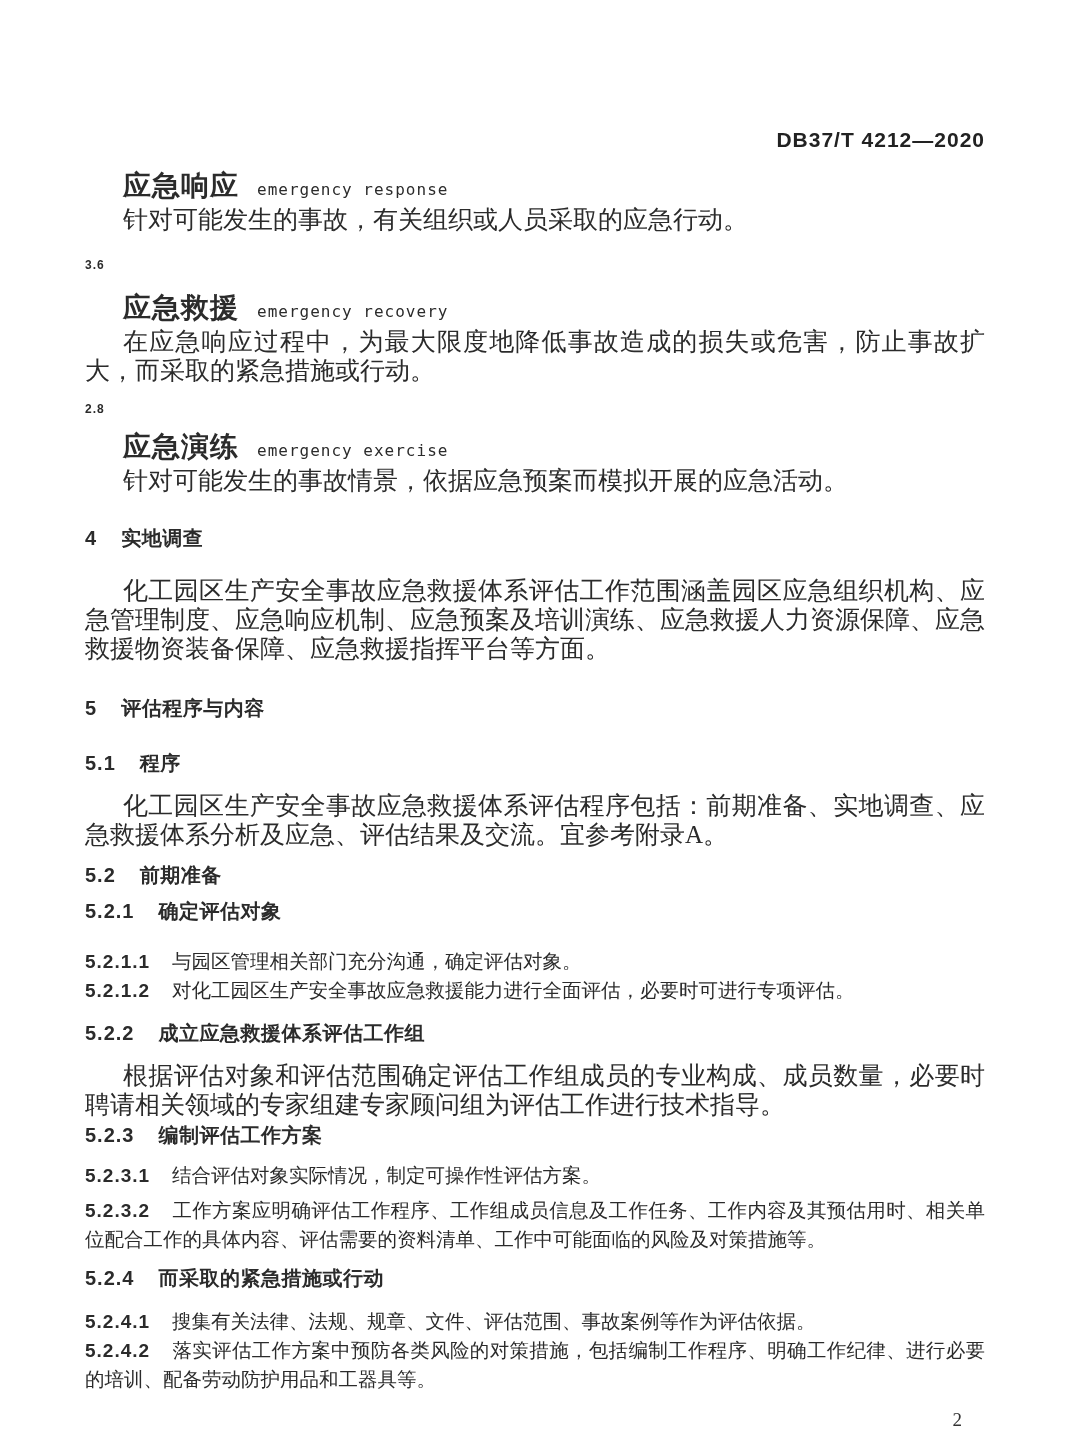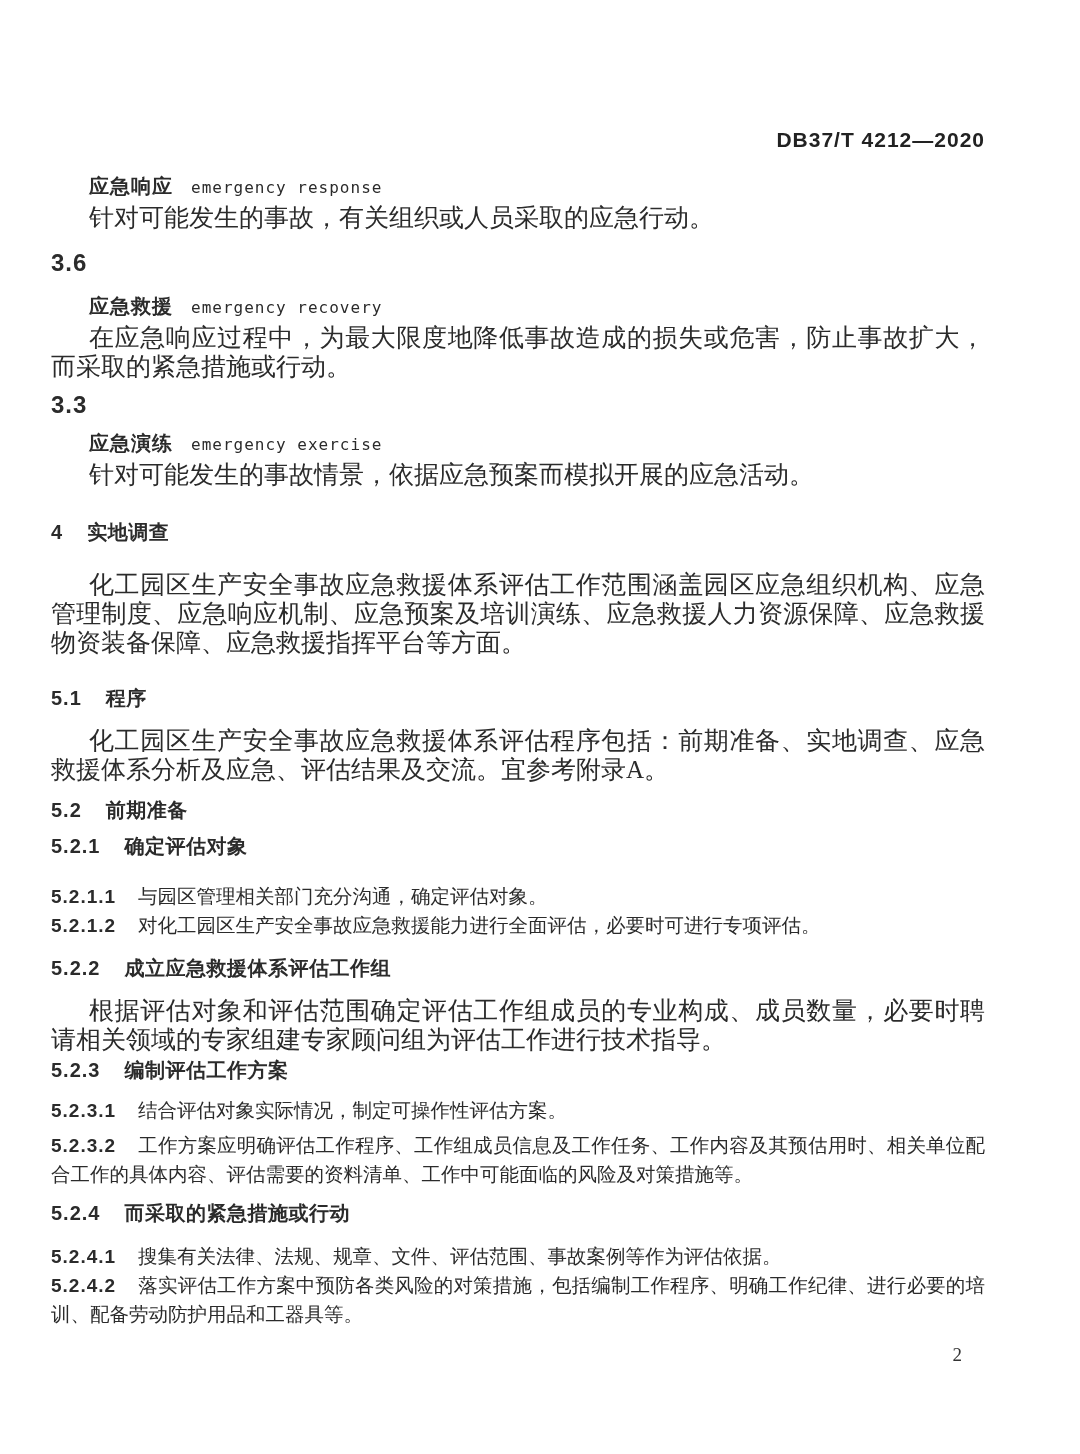--- a/index.html
+++ b/index.html
@@ -5,54 +5,54 @@
   html, body { margin: 0; padding: 0; background: #ffffff; }
   body {
     width: 1080px; height: 1454px;
     font-family: "Liberation Serif", "DejaVu Serif", serif;
     color: #2b2b2b;
   }
   .page {
     position: relative;
     width: 1080px; height: 1454px;
     box-sizing: border-box;
-    padding: 0 95px 0 51px;
+    padding: 0 95px 0 85px;
     background: #ffffff;
     overflow: hidden;
   }
   .doc-header {
     margin-top: 126px;
     text-align: right;
     font-family: "Liberation Sans", "DejaVu Sans", sans-serif;
     font-weight: 700;
     font-size: 21px;
     line-height: 28px;
     letter-spacing: 1px;
     color: #222;
   }
   .term-name {
     line-height: 28px;
     padding-left: 38px;
   }
   .term-zh {
     font-family: "Liberation Sans", "DejaVu Sans", sans-serif;
     font-weight: 700;
-    font-size: 20px;
+    font-size: 28px;
     letter-spacing: 1px;
   }
   .term-en {
     font-family: "DejaVu Sans Mono", "Liberation Mono", monospace;
     font-size: 16px;
     letter-spacing: 1px;
     margin-left: 18px;
   }
   .clause-num {
     font-family: "Liberation Sans", "DejaVu Sans", sans-serif;
     font-weight: 600;
-    font-size: 24px;
+    font-size: 12px;
     line-height: 28px;
     letter-spacing: 1px;
   }
   p.body {
     margin: 0;
     font-size: 25px;
     line-height: 29px;
     text-align: justify;
     text-indent: 38px;
   }
@@ -98,31 +98,34 @@
     <span class="term-zh">应急响应</span><span class="term-en">emergency response</span>
   </div>
   <p class="body" style="margin-top:1px">针对可能发生的事故，有关组织或人员采取的应急行动。</p>
 
   <div class="clause-num" style="margin-top:17px">3.6</div>
   <div class="term-name" style="margin-top:15px">
     <span class="term-zh">应急救援</span><span class="term-en">emergency recovery</span>
   </div>
   <p class="body" style="margin-top:1px">在应急响应过程中，为最大限度地降低事故造成的损失或危害，防止事故扩大，而采取的紧急措施或行动。</p>
 
-  <div class="clause-num" style="margin-top:10px">3.3</div>
+  <div class="clause-num" style="margin-top:10px">2.8</div>
   <div class="term-name" style="margin-top:10px">
     <span class="term-zh">应急演练</span><span class="term-en">emergency exercise</span>
   </div>
   <p class="body" style="margin-top:1px">针对可能发生的事故情景，依据应急预案而模拟开展的应急活动。</p>
 
   <div class="heading" style="margin-top:29px">
     <span class="num">4</span><span>实地调查</span>
   </div>
   <p class="body" style="margin-top:24px">化工园区生产安全事故应急救援体系评估工作范围涵盖园区应急组织机构、应急管理制度、应急响应机制、应急预案及培训演练、应急救援人力资源保障、应急救援物资装备保障、应急救援指挥平台等方面。</p>
 
+  <div class="heading" style="margin-top:31px">
+    <span class="num">5</span><span>评估程序与内容</span>
+  </div>
 
   <div class="heading" style="margin-top:27px">
     <span class="num">5.1</span><span>程序</span>
   </div>
   <p class="body" style="margin-top:14px">化工园区生产安全事故应急救援体系评估程序包括：前期准备、实地调查、应急救援体系分析及应急、评估结果及交流。宜参考附录A。</p>
 
   <div class="heading" style="margin-top:12px">
     <span class="num">5.2</span><span>前期准备</span>
   </div>
 

